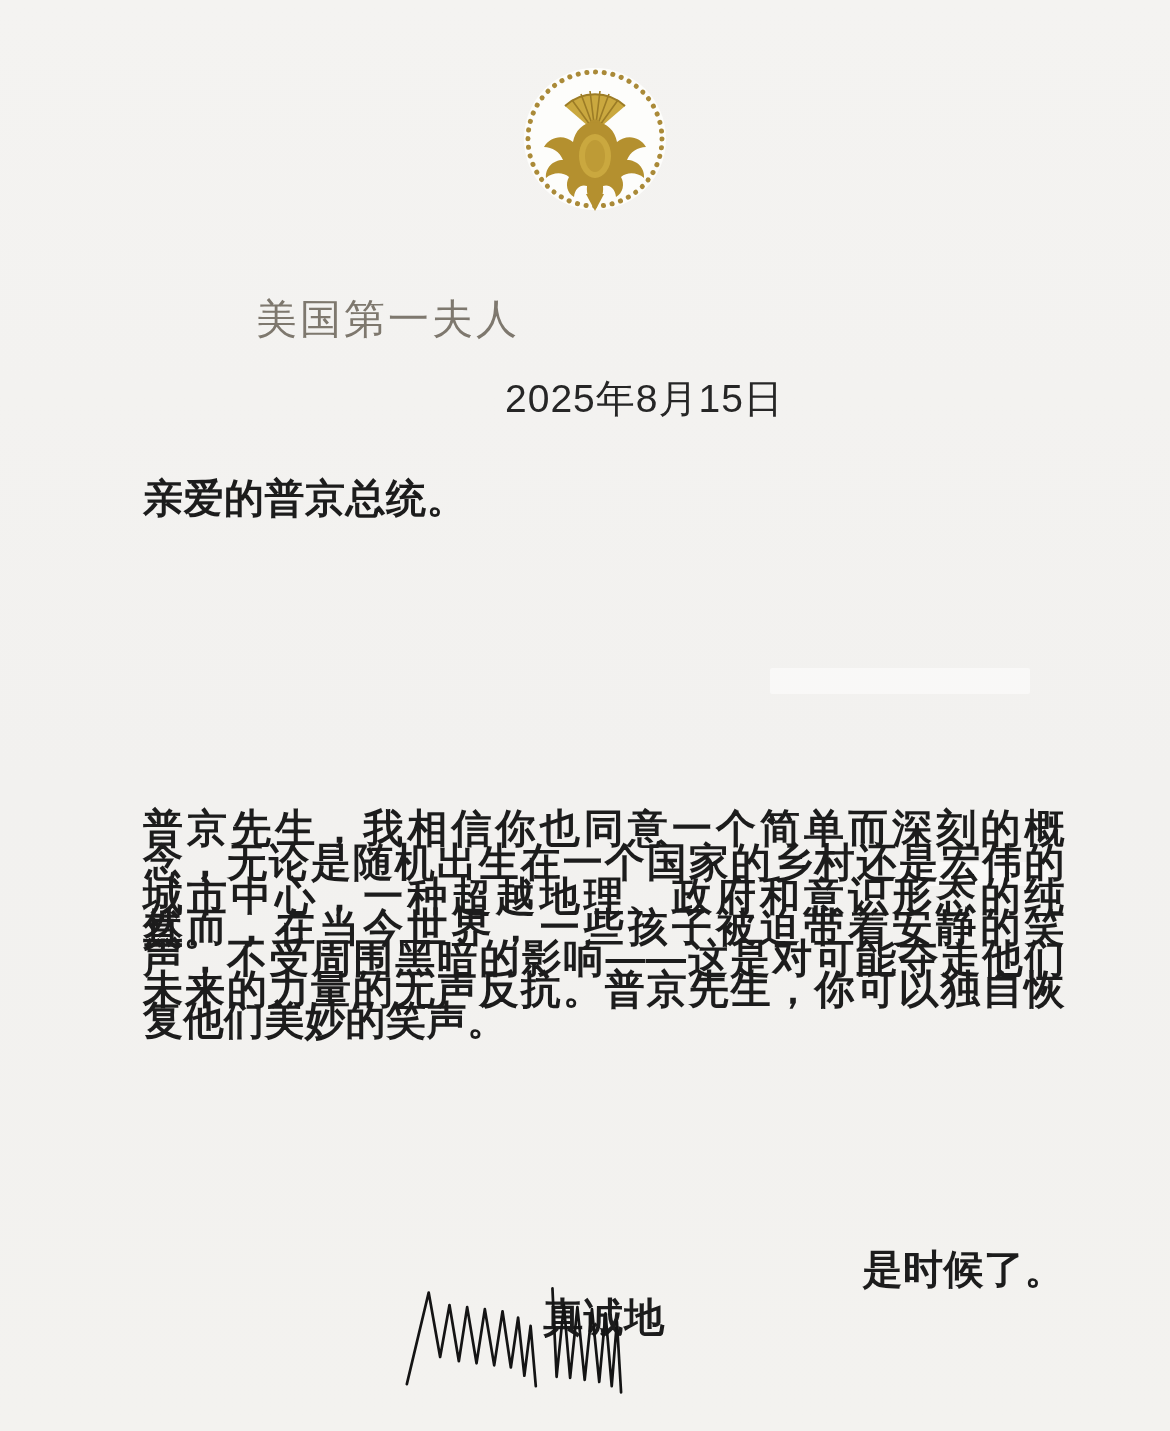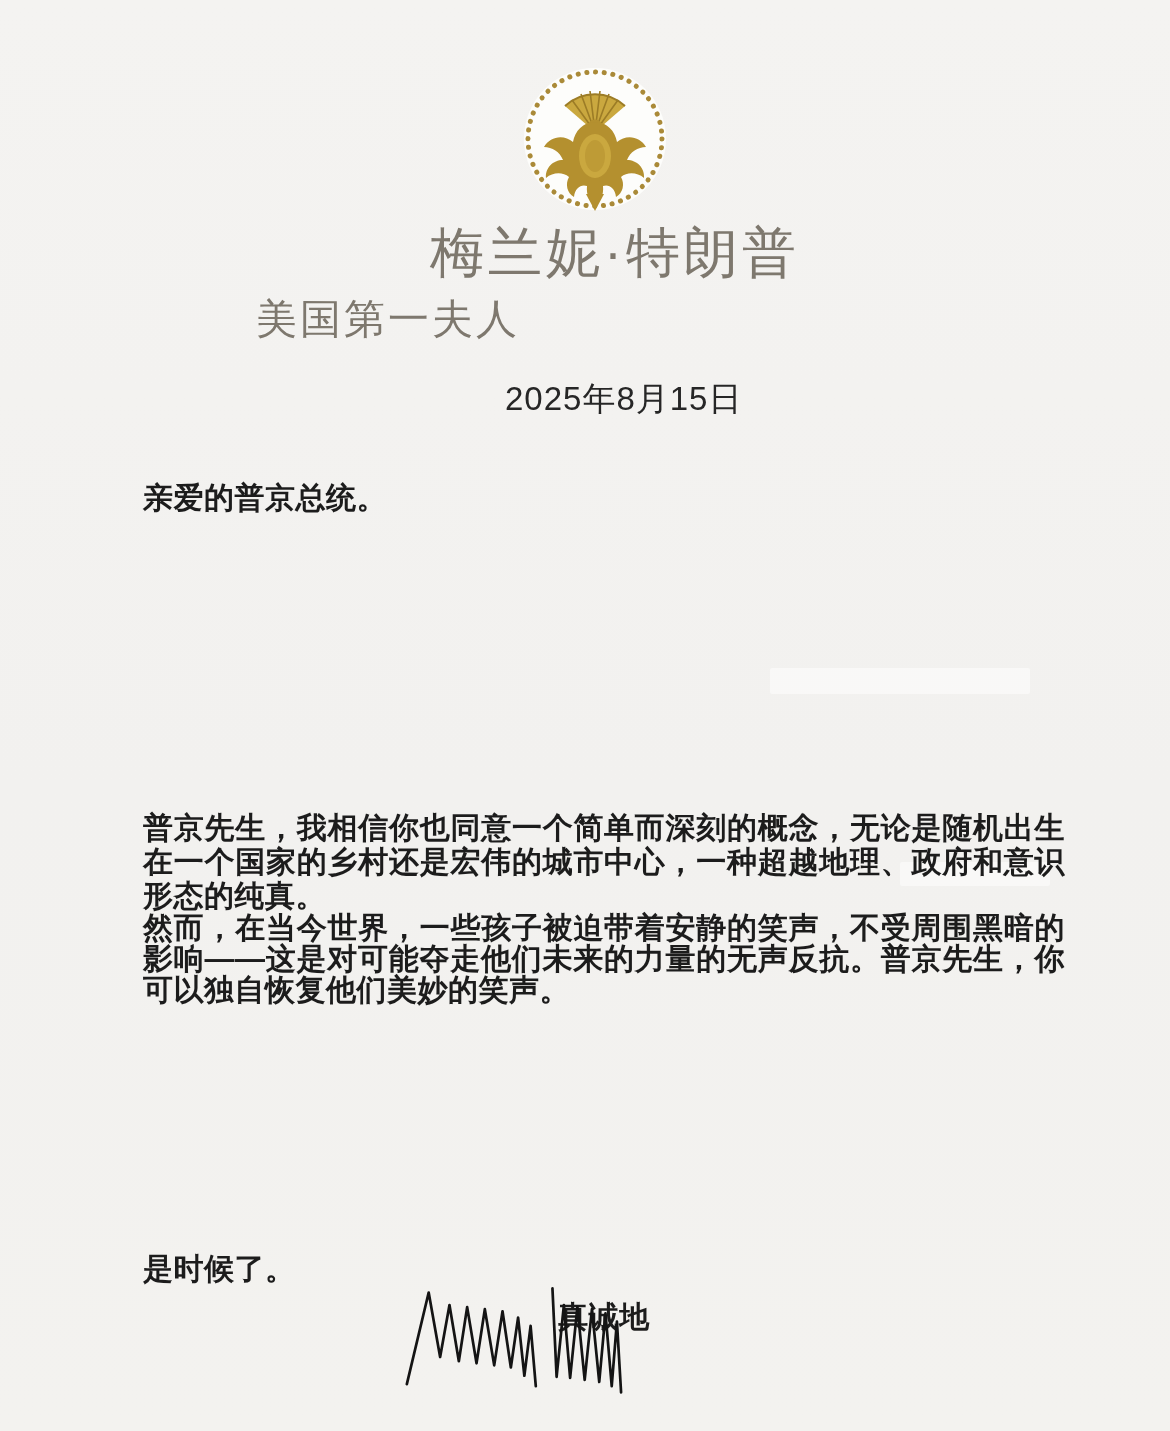--- a/index.html
+++ b/index.html
@@ -21,37 +21,37 @@
     font-size:54px; line-height:64px; font-weight:400;
     color:#7e786e; letter-spacing:4px; white-space:nowrap;
   }
   .role-title {
     position:absolute; left:256px; top:284px;
     font-size:41px; line-height:70px; font-weight:400;
     color:#7e786e; letter-spacing:3px; white-space:nowrap;
   }
   .date-line {
     position:absolute; left:505px; top:379px;
-    font-size:33px; line-height:40px; font-weight:400;
+    font-size:39px; line-height:40px; font-weight:400;
     color:#262626; letter-spacing:1px; white-space:nowrap;
   }
 
   .body-block {
     position:absolute; left:143px; width:922px;
-    color:#1c1c1c; font-weight:700; font-size:30px;
+    color:#1c1c1c; font-weight:700; font-size:40px;
     letter-spacing:0.5px; text-align:justify;
   }
   .salutation { top:479px; line-height:38px; text-align:left; }
   .p1 { top:533px; line-height:37px; }
   .p2 { top:637px; line-height:33px; }
   .p3 { top:703px; line-height:33px; }
   .p4 { top:811px; line-height:34px; }
   .p5 { top:912px; line-height:31px; }
   .p6 { top:1101px; line-height:38px; }
-  .closing { top:1250px; line-height:38px; text-align:left; }
+  .closing { top:1250px; line-height:38px; text-align:right; }
   .signoff { top:1298px; line-height:38px; text-align:center; }
 
   .signature-wrap { position:absolute; left:400px; top:1278px; width:230px; height:130px; }
 </style>
 </head>
 <body>
 
 <div class="page">
 
   <div class="seal-wrap">
@@ -71,21 +71,20 @@
                C89,120 95,124 96,133 C103,129 105,120 101,113 C107,108 117,108 124,114
                C125,104 117,96 107,96 C110,88 118,83 126,83 C120,72 106,70 97,78
                C95,67 87,58 75,58 Z" fill="#b4902f"></path>
       <ellipse cx="75" cy="92" rx="16" ry="22" fill="#caa83f"></ellipse>
       <ellipse cx="75" cy="92" rx="10" ry="16" fill="#b4902f" opacity="0.55"></ellipse>
 
       <path d="M66,130 L75,147 L84,130 Z" fill="#b4902f"></path>
     </svg>
   </div>
 
-  <div class="name-title">梅兰妮·特朗普</div>
   <div class="role-title">美国第一夫人</div>
   <div class="date-line">2025年8月15日</div>
 
   <div class="artifact" style="left:770px; top:668px; width:260px; height:26px;"></div>
   <div class="artifact" style="left:900px; top:862px; width:150px; height:24px;"></div>
 
   <div class="body-block salutation">亲爱的普京总统。</div>
   <div class="body-block p4">普京先生，我相信你也同意一个简单而深刻的概念，无论是随机出生在一个国家的乡村还是宏伟的城市中心，一种超越地理、政府和意识形态的纯真。</div>
   <div class="body-block p5">然而，在当今世界，一些孩子被迫带着安静的笑声，不受周围黑暗的影响——这是对可能夺走他们未来的力量的无声反抗。普京先生，你可以独自恢复他们美妙的笑声。</div>
 

